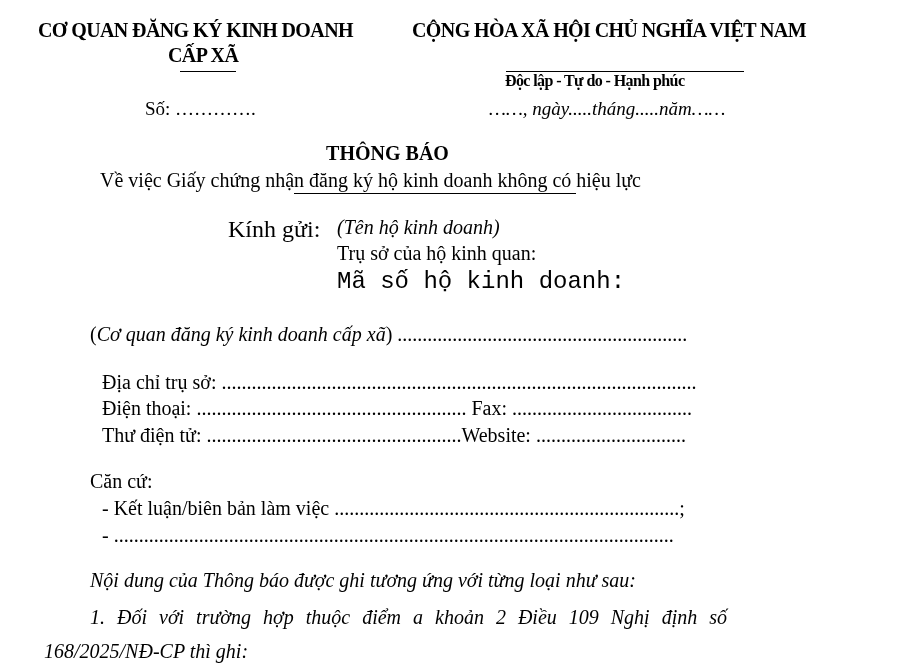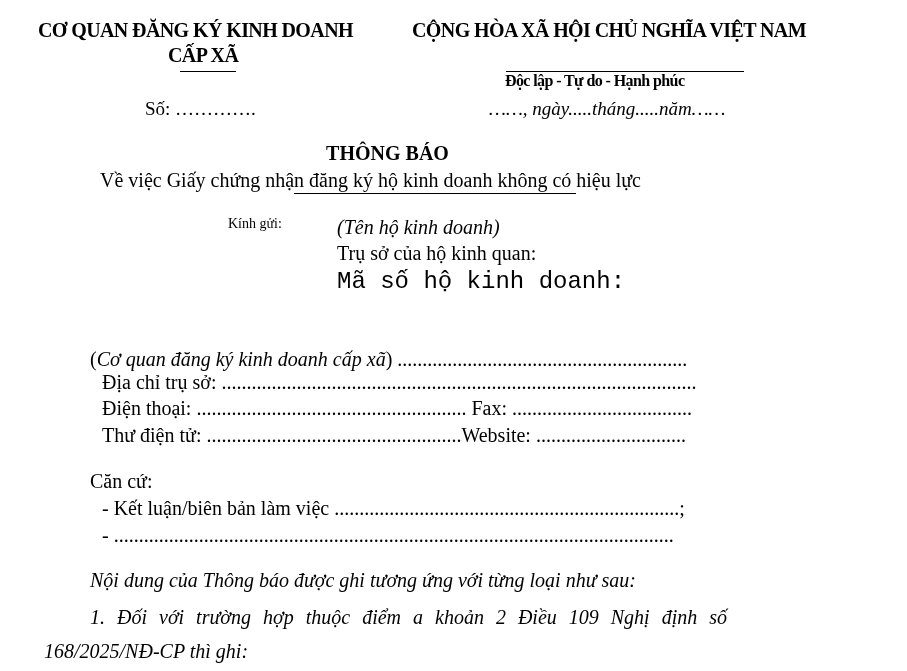--- a/index.html
+++ b/index.html
@@ -18,26 +18,26 @@
   .hdr-right-2 { left: 505px; top: 45px; font-size: 16px; font-weight: bold; letter-spacing: -0.6px; margin-top: 27px; }
   .hdr-right-rule { left: 506px; top: 71px; width: 238px; height: 1px; background: #000; }
 
   .so { left: 145px; top: 98px; font-size: 19px; }
   .date { left: 489px; top: 98px; font-size: 19px; font-style: italic; }
 
   .title { left: 0; width: 775px; text-align: center; top: 142px; font-size: 20px; font-weight: bold; }
   .subtitle { left: 100px; top: 169px; font-size: 20px; font-weight: normal; }
   .subtitle-rule { left: 294px; top: 193px; width: 282px; height: 1px; background: #000; }
 
-  .kinhgui-label { left: 228px; top: 216px; font-size: 14px; }
+  .kinhgui-label { left: 228px; top: 216px; font-size: 24px; }
   .kinhgui-1 { left: 337px; top: 216px; font-size: 20px; font-style: italic; }
   .kinhgui-2 { left: 337px; top: 242px; font-size: 20px; }
   .kinhgui-3 { left: 337px; top: 268px; font-size: 24px; font-family: Liberation Mono, monospace; }
 
-  .agency { left: 90px; top: 348px; font-size: 20px; text-align: center; }
+  .agency { left: 90px; top: 323px; font-size: 20px; text-align: center; }
   .agency-name { font-style: italic; }
   .line { font-size: 20px; left: 102px; }
   .addr { top: 371px; }
   .phone { top: 397px; }
   .email { top: 424px; }
 
   .cancu { left: 90px; top: 470px; font-size: 20px; }
   .cc1 { left: 102px; top: 497px; font-size: 20px; text-align: center; }
   .cc2 { left: 102px; top: 524px; font-size: 20px; }
 

